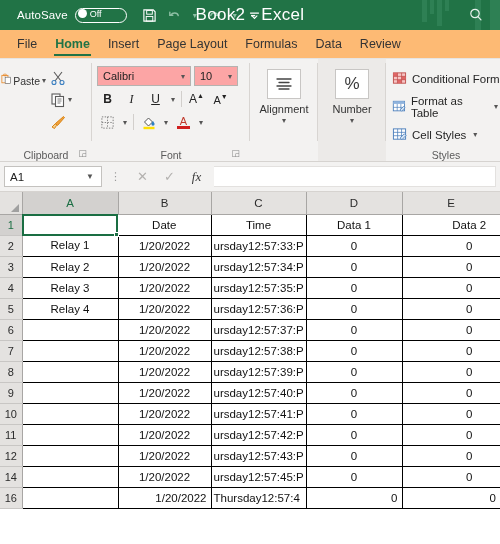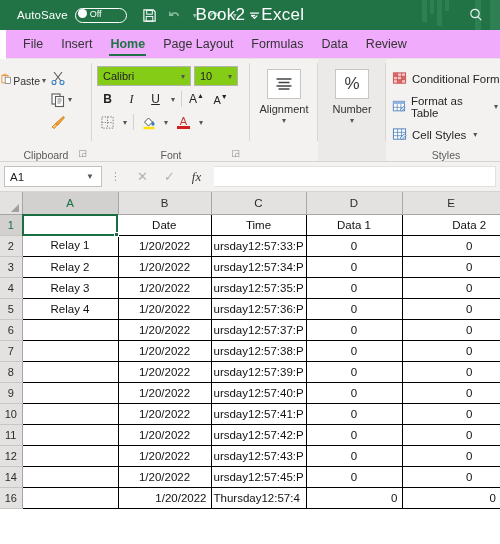--- a/index.html
+++ b/index.html
@@ -35,22 +35,22 @@
   .qa-btn svg { display: block; }
   .qa-chev { width: 12px; height: 22px; display: flex; align-items: center; justify-content: center; }
   .title-text {
     position: absolute; left: 0; right: 0; text-align: center;
     font-size: 17px; letter-spacing: .3px; pointer-events: none;
   }
   .search-ico { position: absolute; right: 16px; top: 7px; }
 
   
   .tabs {
-    height: 29px; background: #f0abfc; display: flex; align-items: stretch;
-    padding-left: 8px; border-bottom: 1px solid #e6e4e2; margin-left: 6px;
+    height: 29px; background: #fdba74; display: flex; align-items: stretch;
+    padding-left: 8px; border-bottom: 1px solid #e6e4e2;
   }
   .tab {
     padding: 0 9px; font-size: 12.5px; color: #343434;
     display: flex; align-items: center; position: relative;
   }
   .tab.active { color: #217346; font-weight: bold; }
   .tab.active::after {
     content: ""; position: absolute; left: 8px; right: 8px; bottom: 2px;
     height: 2.5px; background: #217346;
   }
@@ -76,21 +76,21 @@
   .clip-left { width: 48px; display: flex; align-items: center; padding-top: 3px; }
   .clip-lbl { font-size: 10.5px; color: #333; margin-top: 1px; }
   .clip-right { display: flex; flex-direction: column; gap: 1px; padding-top: 4px; }
   .mini-row { display: flex; align-items: center; height: 21px; padding-left: 2px; }
 
   
   .g-font { width: 158px; padding: 0 5px; }
   .font-rows { display: flex; flex-direction: column; gap: 3px; width: 100%; padding-top: 3px; }
   .fr { display: flex; align-items: center; gap: 3px; }
   .combo {
-    height: 20px; background: #84cc16; border: 1px solid #b5b3b0;
+    height: 20px; background: #fca5a5; border: 1px solid #b5b3b0;
     display: flex; align-items: center; justify-content: space-between;
     padding: 0 3px 0 5px; font-size: 11px; color: #222;
   }
   .combo.name { width: 94px; }
   .combo.size { width: 44px; }
   .fbtn {
     width: 21px; height: 20px; display: flex; align-items: center; justify-content: center;
     font-size: 12px; color: #222;
   }
   .chev { font-size: 8px; color: #555; padding: 0 2px; }
@@ -225,22 +225,22 @@
   <span class="search-ico">
     <svg width="16" height="16" viewBox="0 0 16 16">
         <circle cx="7" cy="6.5" r="4.2" fill="none" stroke="#e7f2ec" stroke-width="1.2"></circle>
         <path d="M10.2 9.8L13 12.8" stroke="#e7f2ec" stroke-width="1.2" stroke-linecap="round"></path>
       </svg>
   </span>
 </div>
 
 <div class="tabs">
   <div class="tab">File</div>
+  <div class="tab active">Home</div>
   <div class="tab">Insert</div>
-  <div class="tab active">Home</div>
   <div class="tab">Page Layout</div>
   <div class="tab">Formulas</div>
   <div class="tab">Data</div>
   <div class="tab">Review</div>
 </div>
 
 <div class="ribbon">
 
   <div class="group g-clip">
     <div class="group-body">

